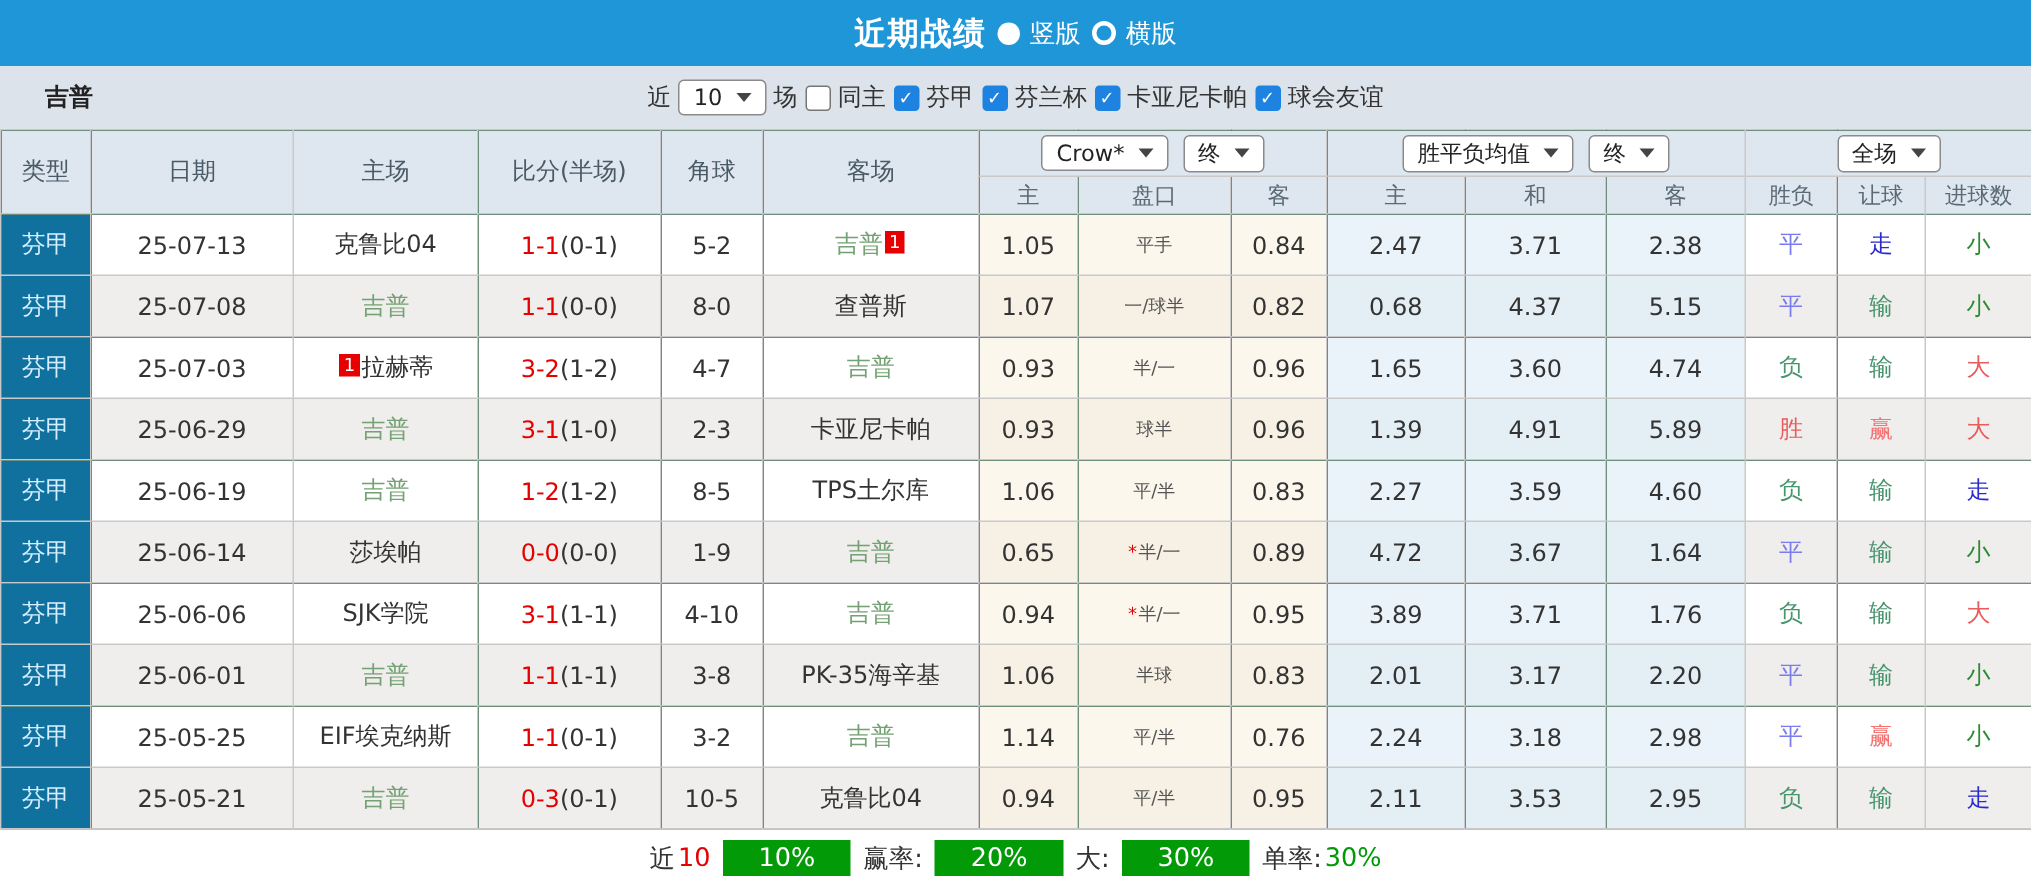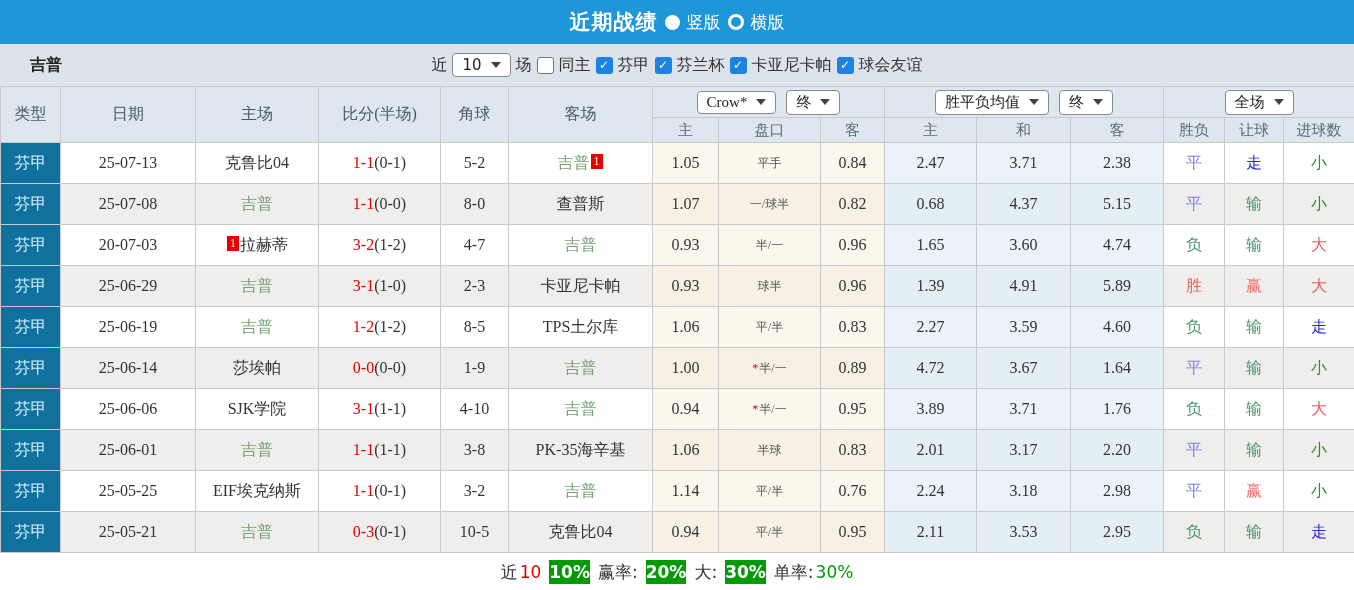--- a/index.html
+++ b/index.html
@@ -23,21 +23,21 @@
   .selbox { display:inline-flex; align-items:center; gap:9px; background:#fff; border:1px solid #8a8a8a;
             border-radius:4px; padding:2px 9px; font-size:15px; color:#222; cursor:default; }
   .caret { width:0; height:0; border-left:5px solid transparent; border-right:5px solid transparent; border-top:6px solid #444; }
 
   .cb { width:17px; height:17px; border-radius:3px; display:inline-flex; align-items:center; justify-content:center; }
   .cb-off { background:#fff; border:1px solid #767676; }
   .cb-on  { background:#1d82e0; }
   .cb-on::after { content:"\2713"; color:#fff; font-size:12px; font-weight:bold; line-height:1; }
 
   
-  table { width:1354px; border-collapse:collapse; table-layout:fixed;font-family:Liberation Serif, serif; }
+  table { width:1354px; border-collapse:collapse; table-layout:fixed; }
   th, td { border:1px solid #c9c9c9; text-align:center; vertical-align:middle; white-space:nowrap; overflow:hidden; }
   thead th { background:#dee7f0; font-weight:normal; color:#4a5a66; }
   tr.h1 th { height:31px; font-size:16px; }
   tr.h2 th { height:25px; font-size:15px; color:#5a6a76; }
   .grpflex { display:flex; align-items:center; justify-content:center; gap:10px; }
 
   tbody td { height:41px; font-size:16px; color:#333; background:#fff; }
   tbody tr:nth-child(even) td { background:#efeeec; }
   tbody td.ctype, tbody tr:nth-child(even) td.ctype { background:#10719f; color:#d5efff; }
   tbody td.codd, tbody td.cpan { background:#fbf7ec; }
@@ -57,21 +57,21 @@
   .clr-green  { color:#74a274; }
   .clr-blue   { color:#7b7bf0; }
   .clr-dblue  { color:#2a2ad0; }
   .clr-rgreen { color:#47956d; }
   .clr-sgreen { color:#2e8b33; }
   .clr-red    { color:#e85c5c; }
   .clr-pink   { color:#f47272; }
 
   
   .footer { height:38px; display:flex; align-items:center; justify-content:center; font-size:17px; color:#333; gap:2px; background:#fff; }
-  .badge { background:#029a06; color:#fff; font-weight:bold; padding:2px 0; margin:0 6px; }
+  .badge { background:#029a06; color:#fff; font-weight:normal; padding:2px 24px; margin:0 6px; }
   .red-text { color:#e60000; }
   .green-text { color:#029a06; }
 </style>
 </head>
 <body>
 
 <div class="app">
 
   <div class="topbar">
     <span class="title">近期战绩</span>
@@ -204,21 +204,21 @@
         <td class="codd">0.82</td>
         <td class="cavg">0.68</td>
         <td class="cavg">4.37</td>
         <td class="cavg">5.15</td>
         <td><span class="clr-blue">平</span></td>
         <td><span class="clr-rgreen">输</span></td>
         <td><span class="clr-sgreen">小</span></td>
       </tr>
       <tr>
         <td class="ctype">芬甲</td>
-        <td>20-07-03</td>
+        <td>25-07-03</td>
         <td><span class="rbadge">1</span><span class="clr-black">拉赫蒂</span></td>
         <td><span class="ft">3-2</span><span class="ht">(1-2)</span></td>
         <td>4-7</td>
         <td><span class="clr-green">吉普</span></td>
         <td class="codd">0.93</td>
         <td class="cpan"><span>半/一</span></td>
         <td class="codd">0.96</td>
         <td class="cavg">1.65</td>
         <td class="cavg">3.60</td>
         <td class="cavg">4.74</td>
@@ -260,21 +260,21 @@
         <td><span class="clr-rgreen">输</span></td>
         <td><span class="clr-dblue">走</span></td>
       </tr>
       <tr>
         <td class="ctype">芬甲</td>
         <td>25-06-14</td>
         <td><span class="clr-black">莎埃帕</span></td>
         <td><span class="ft">0-0</span><span class="ht">(0-0)</span></td>
         <td>1-9</td>
         <td><span class="clr-green">吉普</span></td>
-        <td class="codd">1.00</td>
+        <td class="codd">0.65</td>
         <td class="cpan"><span class="star">*</span><span>半/一</span></td>
         <td class="codd">0.89</td>
         <td class="cavg">4.72</td>
         <td class="cavg">3.67</td>
         <td class="cavg">1.64</td>
         <td><span class="clr-blue">平</span></td>
         <td><span class="clr-rgreen">输</span></td>
         <td><span class="clr-sgreen">小</span></td>
       </tr>
       <tr>

